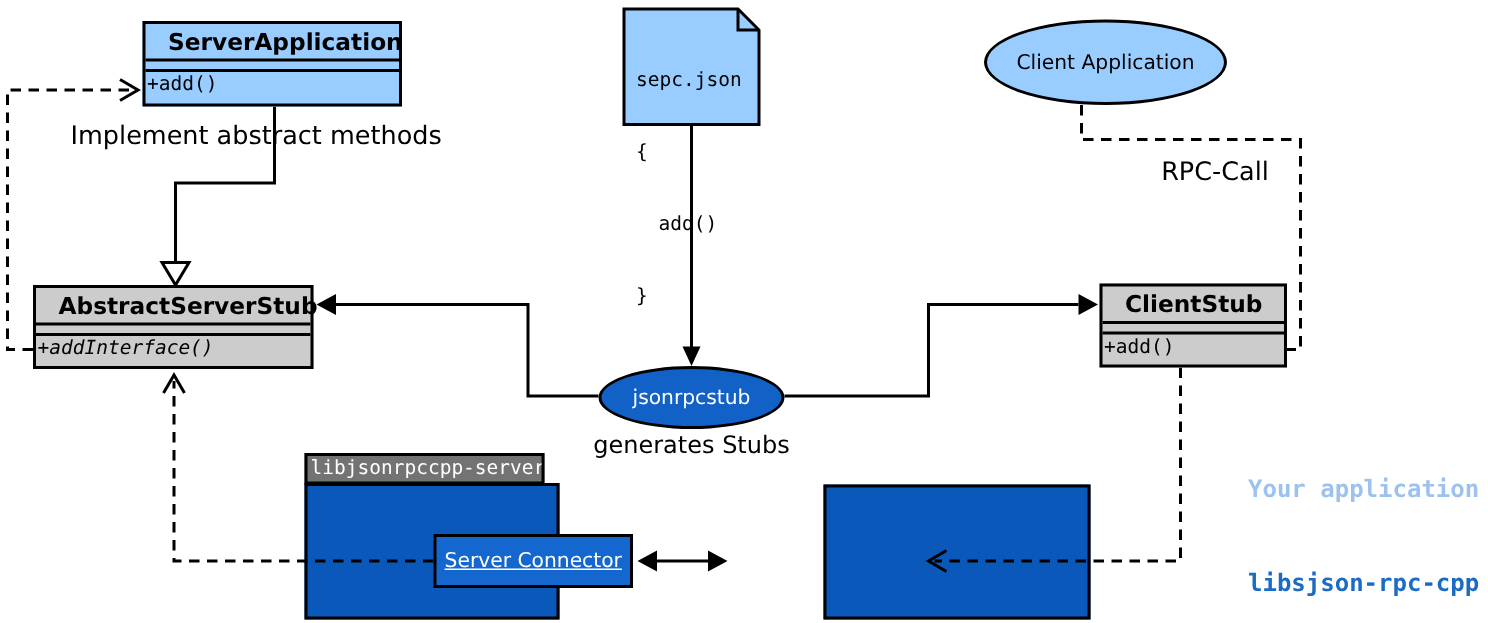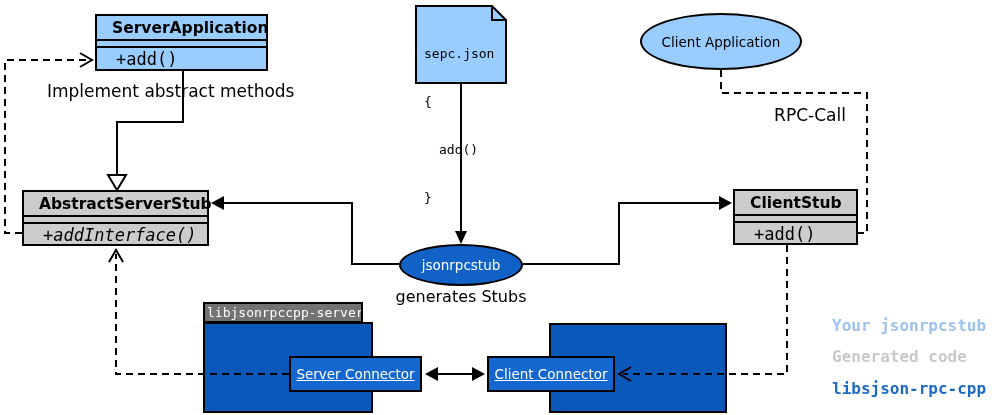--- a/index.html
+++ b/index.html
@@ -5,21 +5,21 @@
   html,body{margin:0;padding:0;background:#fff;}
   #canvas{position:relative;width:992px;height:415px;background:#fff;overflow:hidden;
           font-family:"DejaVu Sans","Liberation Sans",sans-serif;}
   svg.layer{position:absolute;left:0;top:0;pointer-events:none;}
 
   
   .uml-class{position:absolute;border:2px solid #000;box-sizing:border-box;}
   .uml-title{font-weight:bold;font-size:15.5px;text-align:right;padding:3px 15px 2px;white-space:nowrap;}
   .uml-attrs{height:5px;border-top:2px solid #000;}
   .uml-methods{border-top:2px solid #000;font-family:"DejaVu Sans Mono","Liberation Mono",monospace;
-               font-size:17px;padding:1px 19px 2px;white-space:nowrap;}
+               font-size:13px;padding:1px 1px 2px;white-space:nowrap;}
   .blue-box{background:#99ccff;}
   .gray-box{background:#cccccc;}
   .it{font-style:italic;font-weight:normal;}
 
   
   .ellipse{position:absolute;border:2px solid #000;border-radius:50%;box-sizing:border-box;
            display:flex;align-items:center;justify-content:center;font-size:13.5px;white-space:nowrap;}
   .ellipse.light{background:#99ccff;color:#000;}
   .ellipse.dark{background:#1161c6;color:#fff;text-align:center;}
 
@@ -121,21 +121,21 @@
     <path d="M2,2 L78,2 L92,16 L92,79 L2,79 Z" fill="#99ccff" stroke="#000" stroke-width="2"></path>
     <path d="M78,2 L78,16 L92,16" fill="none" stroke="#000" stroke-width="2"></path>
   </svg>
   <div class="note-text" style="left:424px;top:14px;">
     <div>sepc.json</div>
     <div>{</div>
     <div class="indent">add()</div>
     <div>}</div>
   </div>
 
-  <div class="ellipse light" style="left:640px;top:13px;width:162px;height:57px;">
+  <div class="ellipse light" style="left:656px;top:13px;width:162px;height:57px;">
     <span>Client Application</span>
   </div>
 
   <div class="lbl" style="left:770px;top:105px;width:80px;">RPC-Call</div>
 
   <div class="uml-class gray-box" style="left:22px;top:190px;width:187px;height:56px;">
     <div class="uml-title">AbstractServerStub</div>
     <div class="uml-attrs"></div>
     <div class="uml-methods it">+addInterface()</div>
   </div>
@@ -148,21 +148,17 @@
 
   <div class="ellipse dark" style="left:399px;top:244px;width:124px;height:42px;">
     <span>jsonrpcstub</span>
   </div>
 
   <div class="lbl" style="left:380px;top:287px;width:162px;font-size:16px;">generates Stubs</div>
 
   <div class="connector" style="left:289px;top:356px;width:133px;height:36px;">
     <span>Server Connector</span>
   </div>
-  <div class="connector" style="left:487px;top:356px;width:128px;height:36px;">
-    <span>Client Connector</span>
-  </div>
 
-  <div class="legend-line legend-app" style="top:316px;">Your jsonrpcstub</div>
-  <div class="legend-line legend-gen" style="top:347px;">Generated code</div>
+  <div class="legend-line legend-app" style="top:316px;">Your application</div>
   <div class="legend-line legend-lib" style="top:379px;">libsjson-rpc-cpp</div>
 
 </div>
 
 </body></html>

